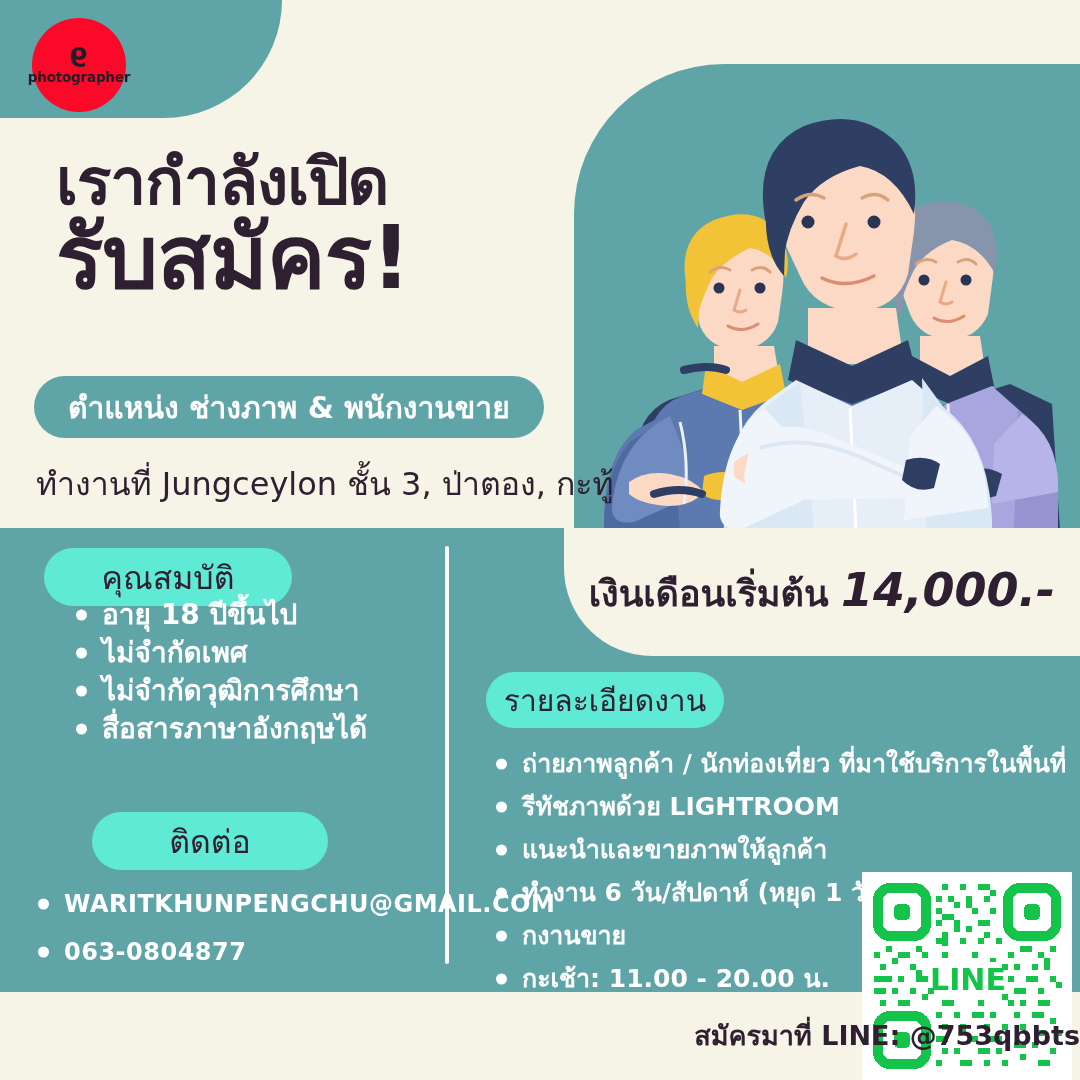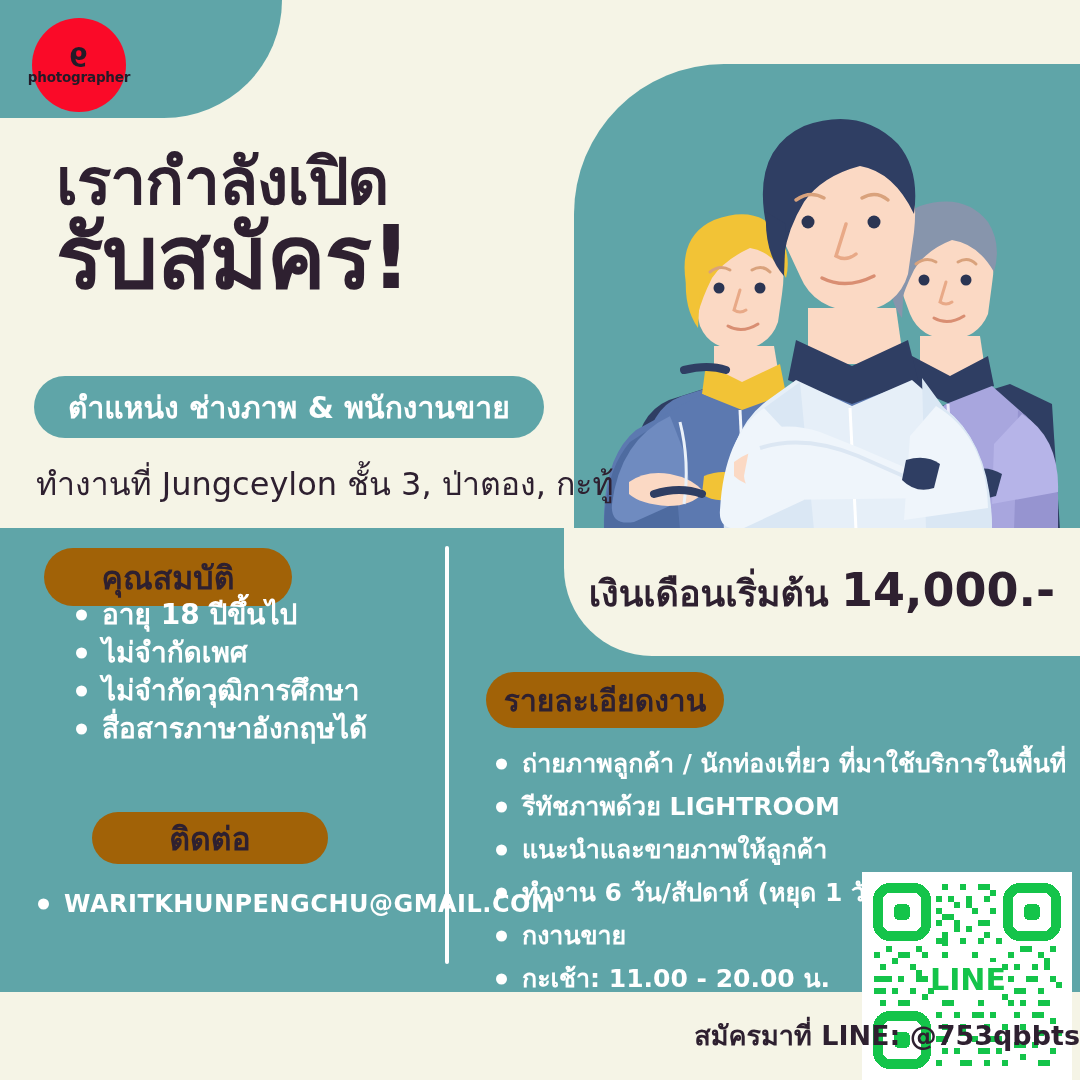--- a/index.html
+++ b/index.html
@@ -55,30 +55,30 @@
   .lower-teal{position:absolute;left:0;top:528px;width:1080px;height:464px;background:#5FA5A8;}
   .divider{position:absolute;left:445px;top:546px;width:4px;height:418px;background:#FFFFFF;border-radius:2px;}
 
   
   .salary-band{
     position:absolute;left:564px;top:528px;width:516px;height:128px;
     background:#F5F4E6;border-bottom-left-radius:88px;
     display:flex;align-items:center;justify-content:center;
   }
   .salary-text{color:#2E2030;font-size:36px;font-weight:bold;white-space:nowrap;}
-  .salary-text .amount{font-size:46px;font-weight:bold;}
+  .salary-text .amount{font-size:46px;font-weight:bold;font-style:italic;}
 
   
   .pill{
-    position:absolute;background:#a16207;border-radius:40px;
+    position:absolute;background:#5eead4;border-radius:40px;
     display:flex;align-items:center;justify-content:center;
-    color:#2E2030;font-weight:bold;white-space:nowrap;
+    color:#2E2030;font-weight:normal;white-space:nowrap;
   }
   #pill-qual{left:44px;top:548px;width:248px;height:58px;font-size:32px;}
-  #pill-contact{left:92px;top:812px;width:236px;height:52px;font-size:32px;}
+  #pill-contact{left:92px;top:812px;width:236px;height:58px;font-size:32px;}
   #pill-jobs{left:486px;top:672px;width:238px;height:56px;font-size:30px;}
 
   
   ul.blist{list-style:none;margin:0;padding:0;position:absolute;}
   ul.blist li{
     position:relative;padding-left:36px;color:#FFFFFF;white-space:nowrap;
   }
   ul.blist li::before{
     content:"";position:absolute;left:10px;top:50%;transform:translateY(-50%);
     width:11px;height:11px;border-radius:50%;background:#FFFFFF;
@@ -211,20 +211,21 @@
   <ul class="blist" id="qual-list">
     <li>อายุ 18 ปีขึ้นไป</li>
     <li>ไม่จำกัดเพศ</li>
     <li>ไม่จำกัดวุฒิการศึกษา</li>
     <li>สื่อสารภาษาอังกฤษได้</li>
   </ul>
 
   <div class="pill" id="pill-contact">ติดต่อ</div>
   <ul class="blist" id="contact-list">
     <li>WARITKHUNPENGCHU@GMAIL.COM</li>
+    <li>063-0804877</li>
   </ul>
 
   <div class="pill" id="pill-jobs">รายละเอียดงาน</div>
   <ul class="blist" id="jobs-list">
     <li>ถ่ายภาพลูกค้า / นักท่องเที่ยว ที่มาใช้บริการในพื้นที่</li>
     <li>รีทัชภาพด้วย LIGHTROOM</li>
     <li>แนะนำและขายภาพให้ลูกค้า</li>
     <li>ทำงาน 6 วัน/สัปดาห์ (หยุด 1 วัน)</li>
     <li>กงานขาย</li>
     <li>กะเช้า: 11.00 - 20.00 น.</li>

